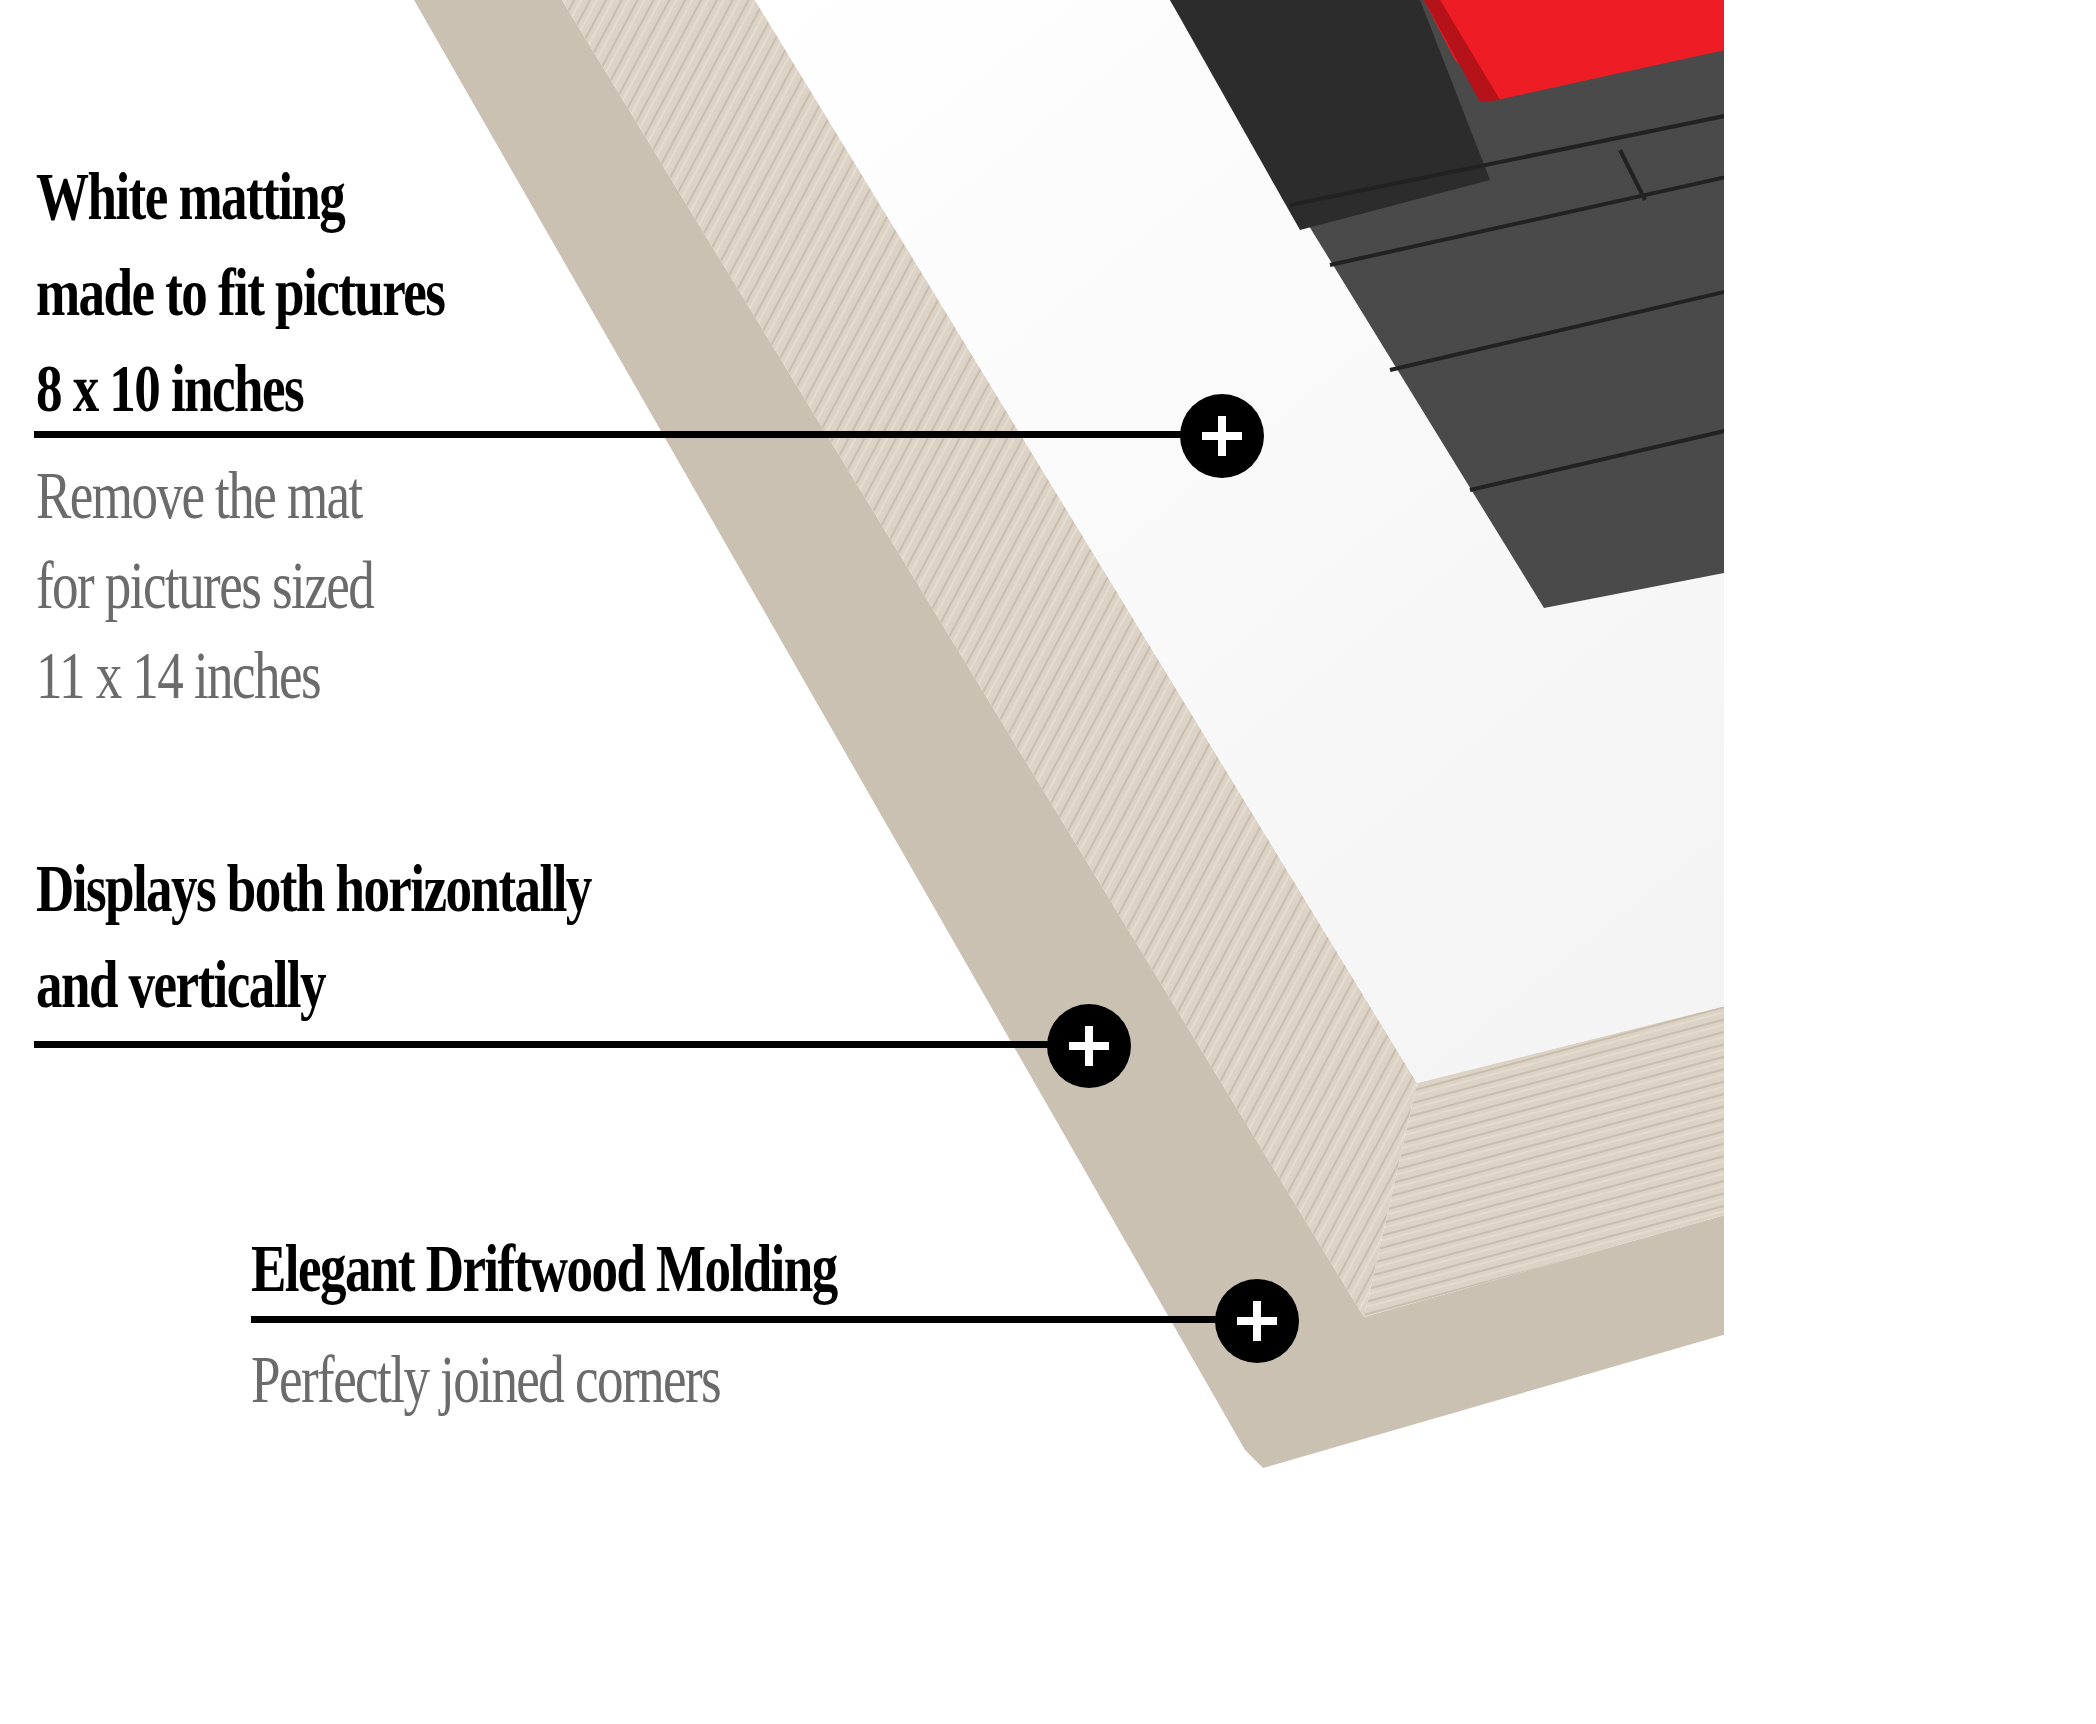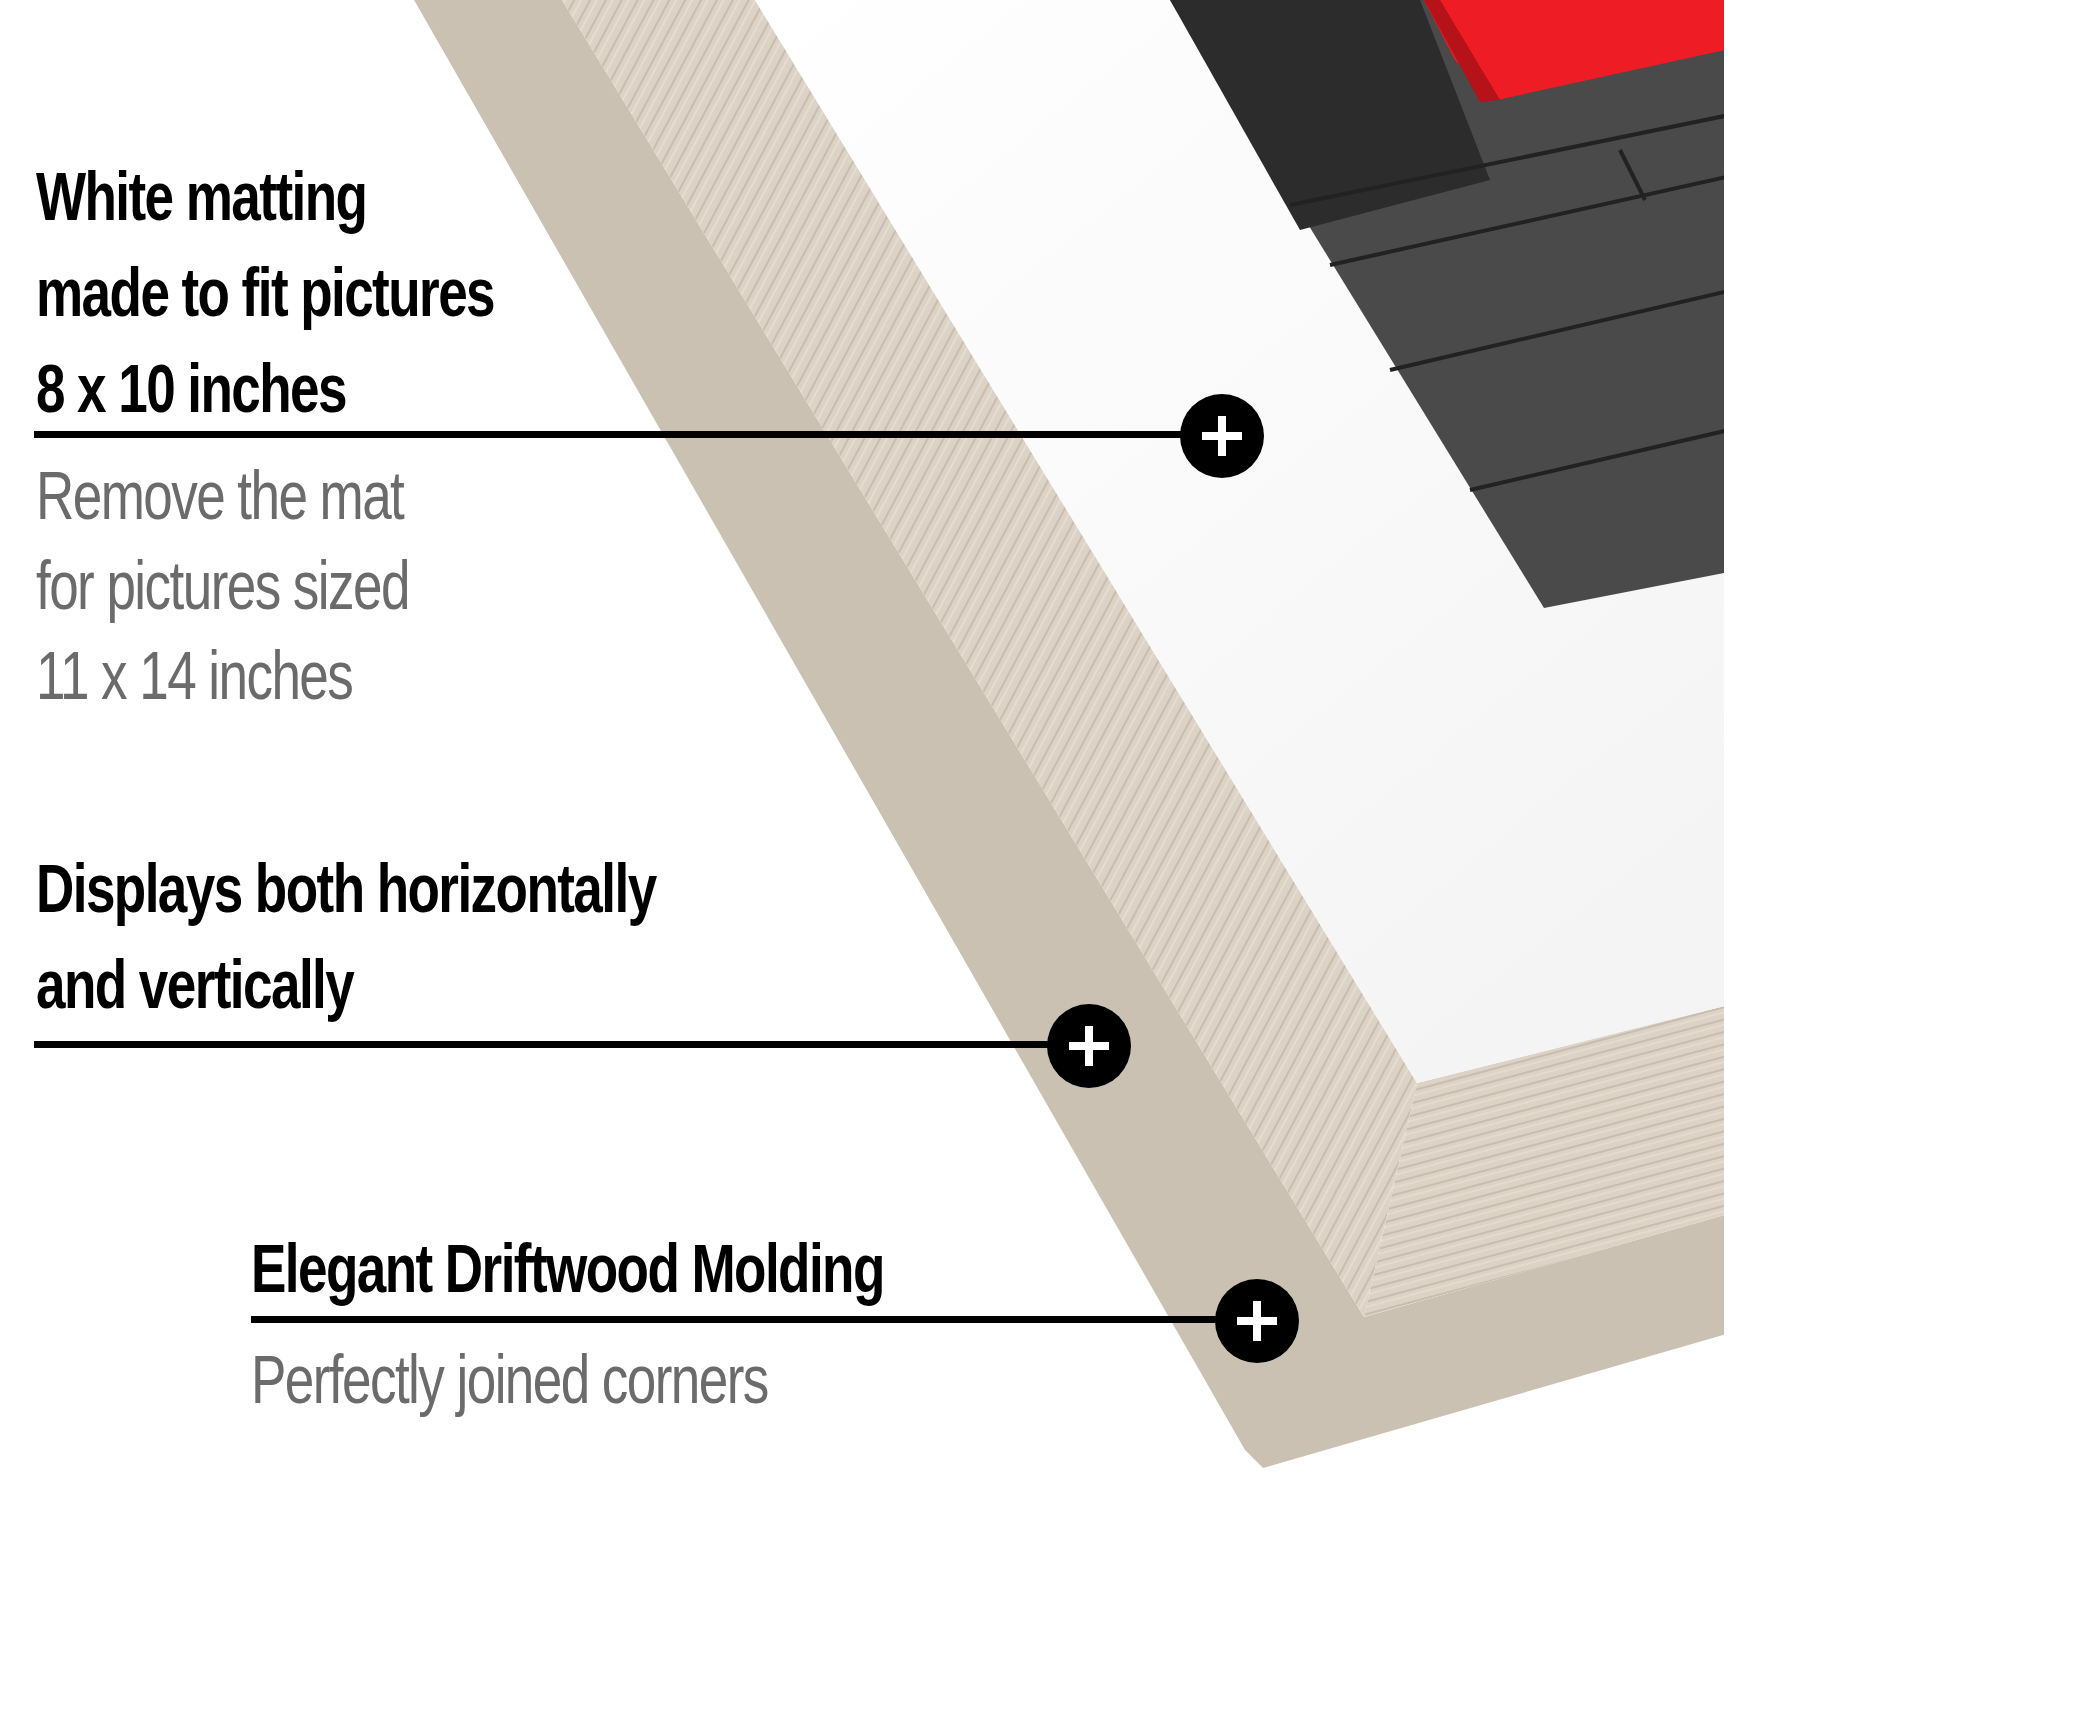--- a/index.html
+++ b/index.html
@@ -1,17 +1,17 @@
 <!DOCTYPE html>
 <html><head>
 <meta charset="utf-8">
 <style>
   html,body{margin:0;padding:0;background:#fff;}
   #stage{position:relative;width:1724px;height:1724px;overflow:hidden;background:#fff;
-    font-family:Liberation Sans, sans-serif;}
+    font-family:Liberation Serif, serif;}
   #art{position:absolute;left:0;top:0;width:2096px;height:1724px;}
   .label{position:absolute;left:36px;margin:0;transform-origin:left top;}
   .title{color:#000;font-weight:bold;font-size:68px;line-height:92px;letter-spacing:-2px;transform:scaleX(0.78);white-space:nowrap;}
   .sub{color:#6b6b6b;font-size:68px;line-height:90px;letter-spacing:-2px;transform:scaleX(0.78);white-space:nowrap;}
   .line{position:absolute;height:7px;background:#000;}
   .plus{position:absolute;width:84px;height:84px;border-radius:50%;background:#000;
     display:flex;align-items:center;justify-content:center;color:#fff;}
   .plus svg{width:52px;height:52px;}
 </style>
 </head>

